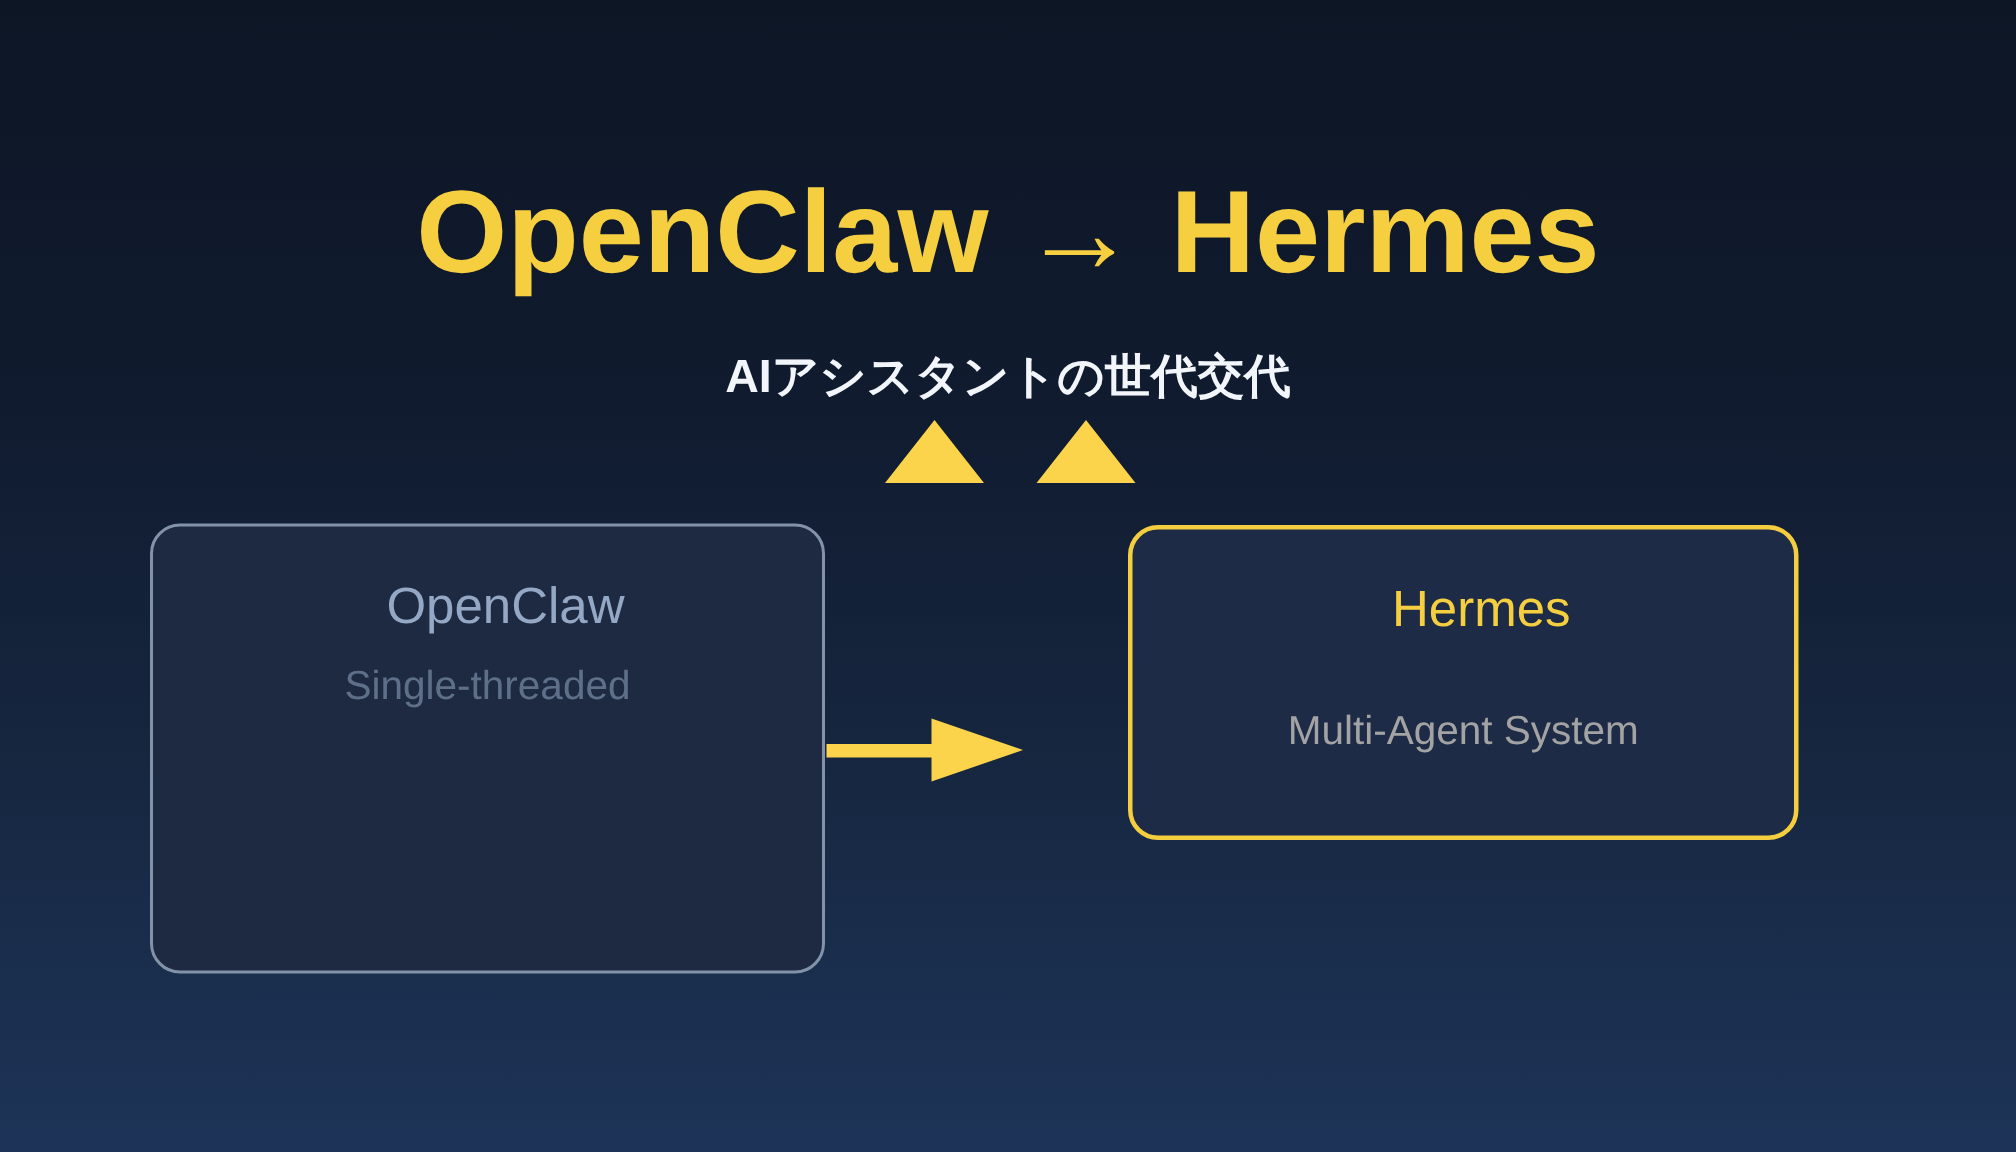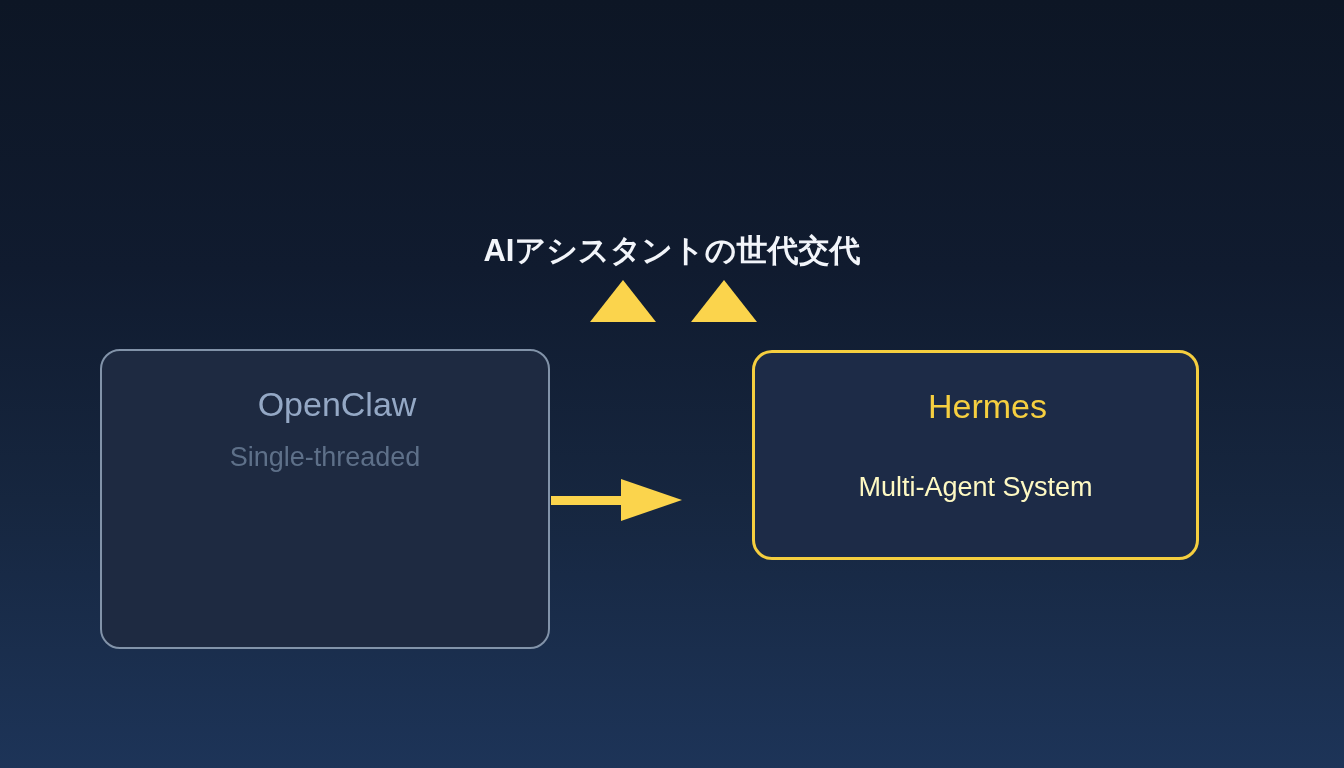--- a/index.html
+++ b/index.html
@@ -52,21 +52,21 @@
     font-size: 34px; line-height: 42px; font-weight: 400; padding-left: 24px;
   }
   .card-title-left  { color: #94A8C5; }
   .card-title-right { color: #F6CF40; }
   .card-line {
     font-size: 27px; line-height: 36px; font-weight: 400;
   }
   .card-line-1 { margin-top: 42px; }
   .card-line-2 { margin-top: 14px; }
   .card-left  .card-line { color: #5E7089; }
-  .card-right .card-line { color: #fef9c3; }
+  .card-right .card-line { color: #a3a3a3; }
   .arrow {
     position: absolute; left: 551px; top: 479px;
     width: 131px; height: 42px;
   }
   .arrow-tail {
     position: absolute; left: 0; top: 17px;
     width: 72px; height: 9px;
     background: #FBD44C;
   }
   .arrow-head {
@@ -75,20 +75,21 @@
     border-top: 21px solid transparent;
     border-bottom: 21px solid transparent;
     border-left: 61px solid #FBD44C;
   }
 </style>
 </head>
 <body>
 
 <div class="slide">
 
+  <h1 class="title">OpenClaw → Hermes</h1>
 
   <div class="subtitle">AIアシスタントの世代交代</div>
 
   <div class="triangle triangle-1"></div>
   <div class="triangle triangle-2"></div>
 
   <div class="card card-left">
     <div class="card-title card-title-left">OpenClaw</div>
     <div class="card-line card-line-2">Single-threaded</div>
   </div>

